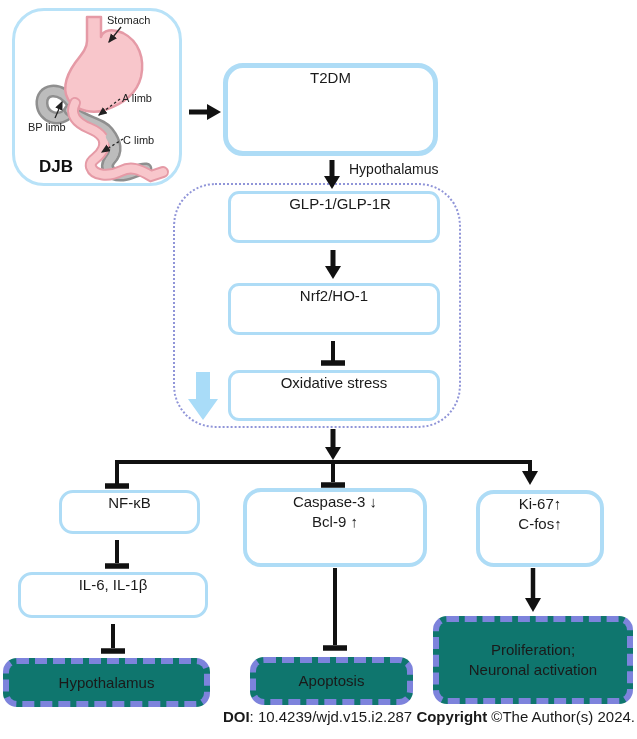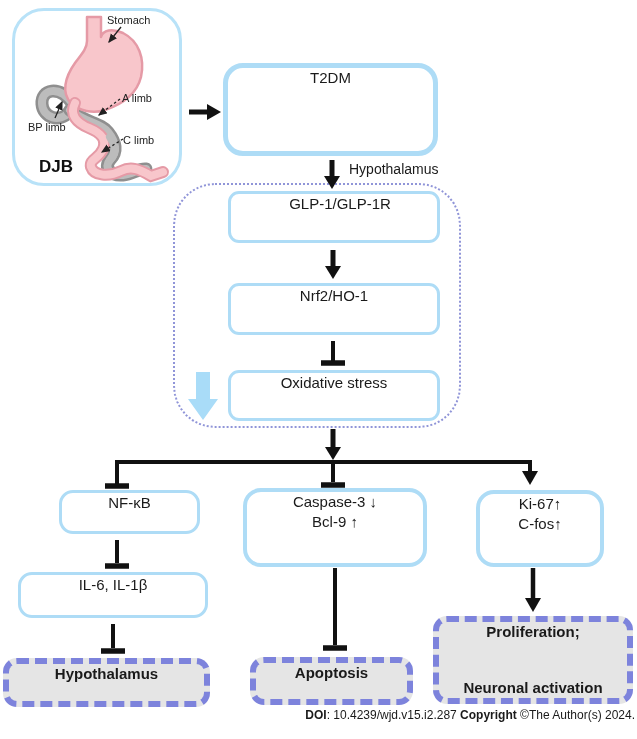--- a/index.html
+++ b/index.html
@@ -12,35 +12,35 @@
   .node{
     background:#ffffff;border:4px solid #aedcf6;border-radius:14px;
     display:flex;flex-direction:column;align-items:center;
     font-size:15px;line-height:20px;text-align:center;z-index:3;
   }
   .node.big{border-width:5px;border-radius:20px;}
   .node.thin{border-width:3px;border-radius:11px;}
   .node.mid{border-radius:18px;}
   
   .outcome{
-    background:#e5e5e5;border:6px dashed #7d83dc;border-radius:14px;
-    display:flex;flex-direction:column;align-items:center;justify-content:space-between;
-    font-size:15px;line-height:20px;text-align:center;z-index:3;font-weight:bold;
+    background:#0f766e;border:6px dashed #7d83dc;border-radius:14px;
+    display:flex;flex-direction:column;align-items:center;justify-content:center;
+    font-size:15px;line-height:20px;text-align:center;z-index:3;
   }
   
   .dotted{
     border:2px dotted #9095d8;border-radius:42px;z-index:1;background:transparent;
   }
   .floatlabel{font-size:14px;z-index:4;}
   #connectors{position:absolute;left:0;top:0;z-index:2;}
   #djb-box{
     border:3px solid #b8e2f8;border-radius:32px;background:#ffffff;z-index:3;overflow:hidden;
   }
   #footer{
-    position:absolute;right:2px;top:708px;font-size:12px;white-space:pre-wrap;z-index:4;
+    position:absolute;right:2px;top:708px;font-size:15px;white-space:pre-wrap;z-index:4;
   }
   #footer .b{font-weight:bold;}
   .djb-label{font-size:11px;fill:#222;}
   .djb-title{font-size:17px;font-weight:bold;fill:#111;}
 </style>
 </head>
 <body>
 
 <div id="figure">
 

